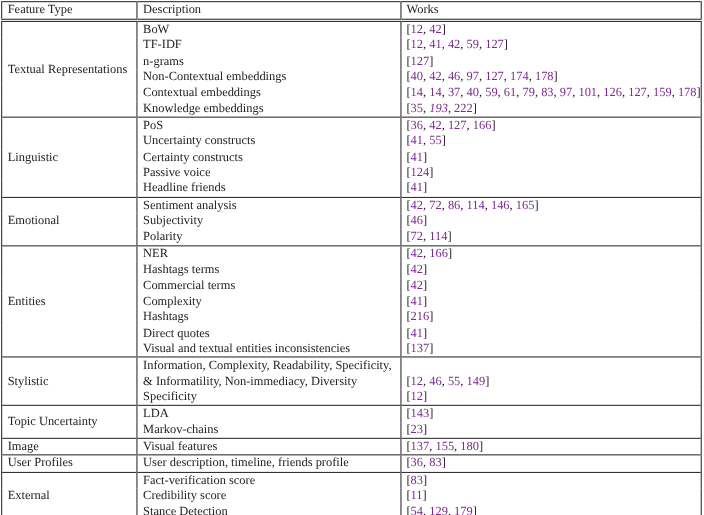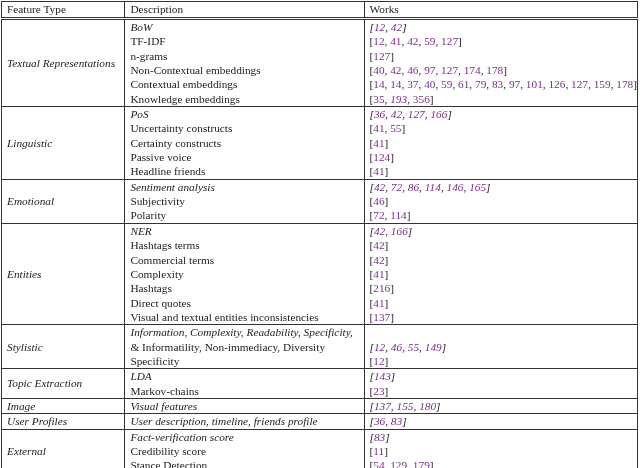--- a/index.html
+++ b/index.html
@@ -18,21 +18,21 @@
     border-right:1.2px solid #333;
     padding:0 0 0 5px;
     line-height:14.35px;
     height:14.35px;
     font-weight:normal;
     text-align:left;
     vertical-align:middle;
     white-space:nowrap;
   }
   table.ft th { border-bottom:3px double #333; height:15px; }
-  tr.group-start td { border-top:1.2px solid #333;font-style:italic; }
+  tr.group-start td { border-top:1.2px solid #333; }
   td.col-type { width:120px; }
   td.col-desc { width:236px; }
   .ref { color:#7a2b8c; }
   .brk { color:#222; }
 </style>
 </head>
 <body>
 
 <table class="ft">
   <thead>
@@ -59,21 +59,21 @@
       <tr>
         <td class="col-desc">Non-Contextual embeddings</td>
         <td class="col-works" rowspan="1"><span class="brk">[</span><span class="ref" style="color: rgb(122, 43, 140);">40</span><span class="brk">, </span><span class="ref" style="color: rgb(122, 43, 140);">42</span><span class="brk">, </span><span class="ref" style="color: rgb(122, 43, 140);">46</span><span class="brk">, </span><span class="ref" style="color: rgb(122, 43, 140);">97</span><span class="brk">, </span><span class="ref" style="color: rgb(122, 43, 140);">127</span><span class="brk">, </span><span class="ref" style="color: rgb(122, 43, 140);">174</span><span class="brk">, </span><span class="ref" style="color: rgb(122, 43, 140);">178</span><span class="brk">]</span></td>
       </tr>
       <tr>
         <td class="col-desc">Contextual embeddings</td>
         <td class="col-works" rowspan="1"><span class="brk">[</span><span class="ref" style="color: rgb(122, 43, 140);">14</span><span class="brk">, </span><span class="ref" style="color: rgb(122, 43, 140);">14</span><span class="brk">, </span><span class="ref" style="color: rgb(122, 43, 140);">37</span><span class="brk">, </span><span class="ref" style="color: rgb(122, 43, 140);">40</span><span class="brk">, </span><span class="ref" style="color: rgb(122, 43, 140);">59</span><span class="brk">, </span><span class="ref" style="color: rgb(122, 43, 140);">61</span><span class="brk">, </span><span class="ref" style="color: rgb(122, 43, 140);">79</span><span class="brk">, </span><span class="ref" style="color: rgb(122, 43, 140);">83</span><span class="brk">, </span><span class="ref" style="color: rgb(122, 43, 140);">97</span><span class="brk">, </span><span class="ref" style="color: rgb(122, 43, 140);">101</span><span class="brk">, </span><span class="ref" style="color: rgb(122, 43, 140);">126</span><span class="brk">, </span><span class="ref" style="color: rgb(122, 43, 140);">127</span><span class="brk">, </span><span class="ref" style="color: rgb(122, 43, 140);">159</span><span class="brk">, </span><span class="ref" style="color: rgb(122, 43, 140);">178</span><span class="brk">]</span></td>
       </tr>
       <tr>
         <td class="col-desc">Knowledge embeddings</td>
-        <td class="col-works" rowspan="1"><span class="brk">[</span><span class="ref" style="color: rgb(122, 43, 140);">35</span><span class="brk">, </span><span class="ref" style="color: rgb(122, 43, 140); font-style: italic;">193</span><span class="brk">, </span><span class="ref" style="color: rgb(122, 43, 140);">356</span><span class="brk">]</span></td>
+        <td class="col-works" rowspan="1"><span class="brk">[</span><span class="ref" style="color: rgb(122, 43, 140);">35</span><span class="brk">, </span><span class="ref" style="color: rgb(122, 43, 140); font-style: italic;">193</span><span class="brk">, </span><span class="ref" style="color: rgb(122, 43, 140);">222</span><span class="brk">]</span></td>
       </tr>
       <tr class="group-start">
         <td class="col-type" rowspan="5">Linguistic</td>
         <td class="col-desc">PoS</td>
         <td class="col-works" rowspan="1"><span class="brk">[</span><span class="ref" style="color: rgb(122, 43, 140);">36</span><span class="brk">, </span><span class="ref" style="color: rgb(122, 43, 140);">42</span><span class="brk">, </span><span class="ref" style="color: rgb(122, 43, 140);">127</span><span class="brk">, </span><span class="ref" style="color: rgb(122, 43, 140);">166</span><span class="brk">]</span></td>
       </tr>
       <tr>
         <td class="col-desc">Uncertainty constructs</td>
         <td class="col-works" rowspan="1"><span class="brk">[</span><span class="ref" style="color: rgb(122, 43, 140);">41</span><span class="brk">, </span><span class="ref" style="color: rgb(122, 43, 140);">55</span><span class="brk">]</span></td>
       </tr>
@@ -137,21 +137,21 @@
         <td class="col-works" rowspan="2" style="vertical-align: bottom;"><span class="brk">[</span><span class="ref" style="color: rgb(122, 43, 140);">12</span><span class="brk">, </span><span class="ref" style="color: rgb(122, 43, 140);">46</span><span class="brk">, </span><span class="ref" style="color: rgb(122, 43, 140);">55</span><span class="brk">, </span><span class="ref" style="color: rgb(122, 43, 140);">149</span><span class="brk">]</span></td>
       </tr>
       <tr>
         <td class="col-desc">&amp; Informatility, Non-immediacy, Diversity</td>
       </tr>
       <tr>
         <td class="col-desc">Specificity</td>
         <td class="col-works" rowspan="1"><span class="brk">[</span><span class="ref" style="color: rgb(122, 43, 140);">12</span><span class="brk">]</span></td>
       </tr>
       <tr class="group-start">
-        <td class="col-type" rowspan="2">Topic Extraction</td>
+        <td class="col-type" rowspan="2">Topic Uncertainty</td>
         <td class="col-desc">LDA</td>
         <td class="col-works" rowspan="1"><span class="brk">[</span><span class="ref" style="color: rgb(122, 43, 140);">143</span><span class="brk">]</span></td>
       </tr>
       <tr>
         <td class="col-desc">Markov-chains</td>
         <td class="col-works" rowspan="1"><span class="brk">[</span><span class="ref" style="color: rgb(122, 43, 140); margin-top: 28px;">23</span><span class="brk">]</span></td>
       </tr>
       <tr class="group-start">
         <td class="col-type" rowspan="1">Image</td>
         <td class="col-desc">Visual features</td>

